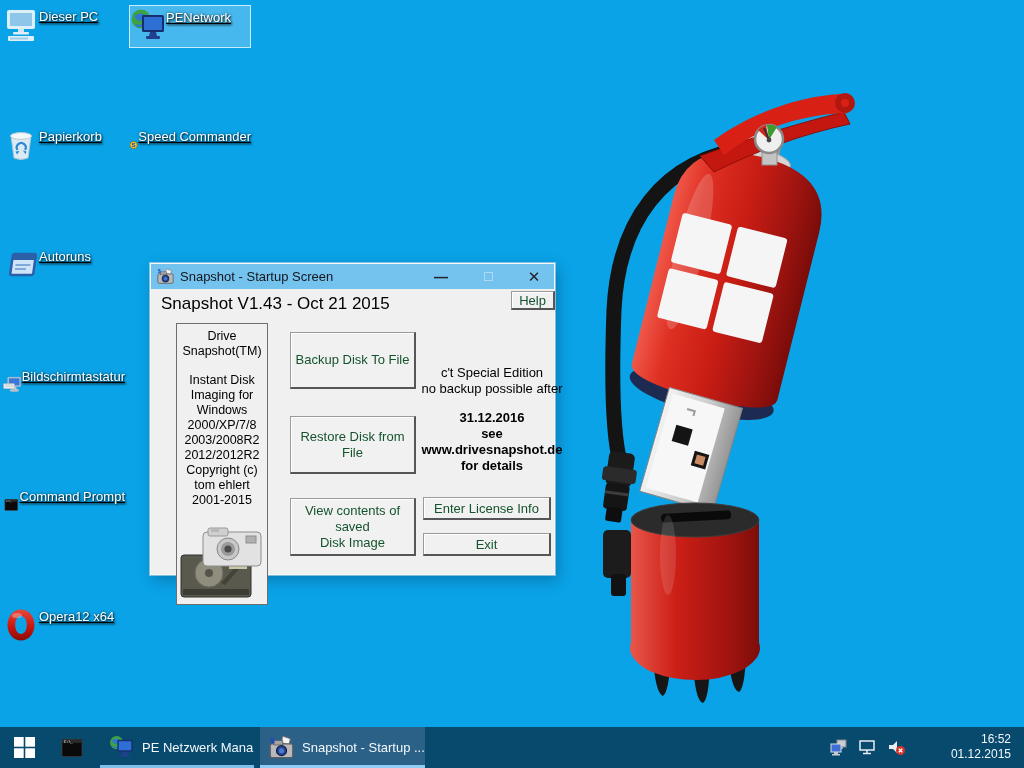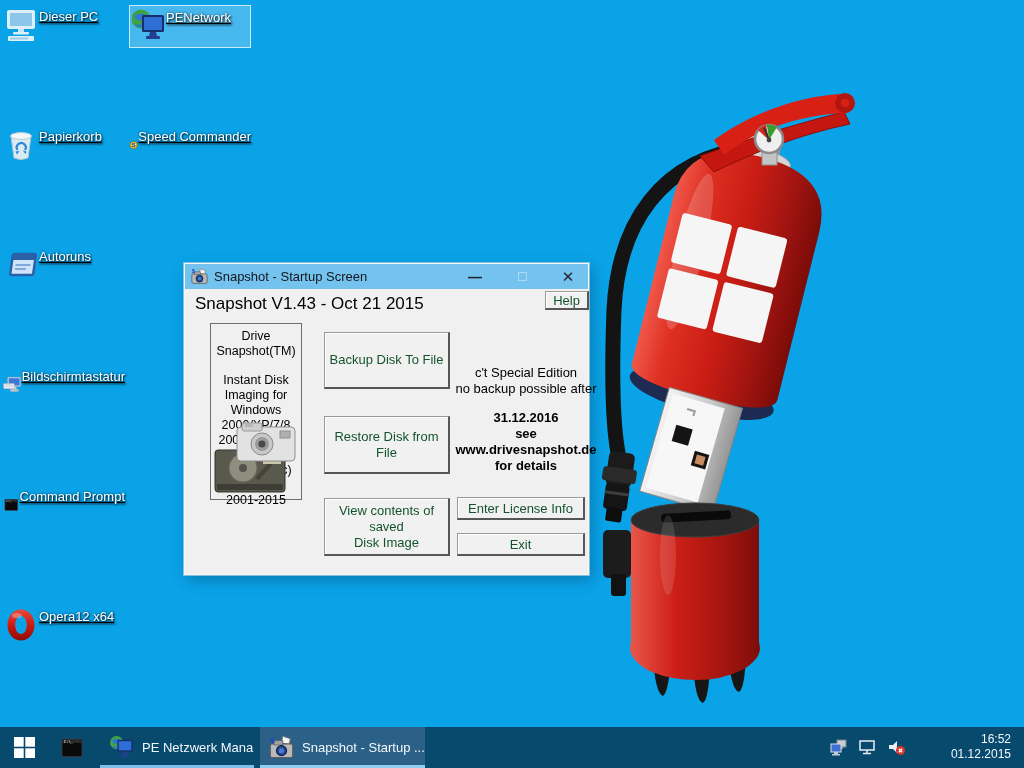--- a/index.html
+++ b/index.html
@@ -11,38 +11,38 @@
 
   
   .desk-icon { position:absolute; width:122px; display:flex; flex-direction:row; align-items:flex-start; padding:2px 0 3px; cursor:default;text-decoration:underline; }
   .desk-icon .ico { width:36px; height:36px; display:block; }
   .desk-icon .lbl { margin-top:3px; font-size:13px; color:#fff; text-align:center; line-height:14px;
                     text-shadow:1px 1px 2px rgba(0,0,0,.85), 0 0 3px rgba(0,0,0,.5); white-space:nowrap; }
   .desk-icon.selected { background:rgba(160,214,245,.40); border:1px solid rgba(225,245,255,.85); }
 
   
   .dialog { position:absolute; left:150px; top:263px; width:405px; height:312px; background:#F0F0F0;
-            border:1px solid #F7F7F7; box-shadow:0 0 0 1px rgba(210,225,235,.6), 3px 5px 14px rgba(0,25,50,.3);margin-left:34px; }
+            border:1px solid #F7F7F7; box-shadow:0 0 0 1px rgba(210,225,235,.6), 3px 5px 14px rgba(0,25,50,.3); }
   .titlebar { position:absolute; left:0; top:0; right:0; height:25px; background:#74C3EF; display:flex; align-items:center; padding-left:6px; }
   .dlg-ico { width:17px; height:17px; margin-right:6px; }
   .dlg-title { font-size:13px; color:#15151C; }
   .wc { position:absolute; top:0; width:30px; height:25px; display:flex; align-items:center; justify-content:center;
         font-size:14px; color:#22222C; }
   .wc.min { left:275px; font-weight:bold; }
   .wc.max { left:322px; }
   .maxbox { width:9px; height:9px; border:1px solid #AFD9F2; }
   .wc.close { left:368px; font-size:15px; }
 
   .verline { position:absolute; left:10px; top:30px; font-size:17px; color:#000;text-align:center; }
   .btn3d { background:#F1F1F1; border:1px solid #9A9A9A; border-right:2px solid #565656; border-bottom:2px solid #565656;
            box-shadow:inset 1px 1px 0 #FFFFFF; font-family:"Liberation Sans", sans-serif; font-size:13px; color:#14532d;
            display:flex; align-items:center; justify-content:center; text-align:center; cursor:pointer; }
   .help-btn { position:absolute; left:360px; top:27px; width:44px; height:19px; }
 
-  .infopanel { position:absolute; left:25px; top:59px; width:92px; height:177px; border:1px solid #6E6E6E; background:#F0F0F0;
+  .infopanel { position:absolute; left:25px; top:59px; width:92px; height:282px; border:1px solid #6E6E6E; background:#F0F0F0;
                text-align:center; font-size:12.5px; line-height:15px; color:#000; padding-top:5px; }
   .ip-head, .ip-body { white-space:pre-line; }
   .ip-body { margin-top:14px; }
   .ip-art { position:absolute; left:1px; right:1px; bottom:2px; height:80px; }
   .ip-art .cam { position:absolute; right:1px; top:0; width:64px; height:48px; }
   .ip-art .hdd { position:absolute; left:1px; bottom:1px; width:74px; height:48px; }
 
   .bigbtn { position:absolute; left:139px; width:126px; white-space:pre-line; line-height:16px; }
   .bb1 { top:68px; height:57px; } .bb2 { top:152px; height:58px; } .bb3 { top:234px; height:58px; }
 

